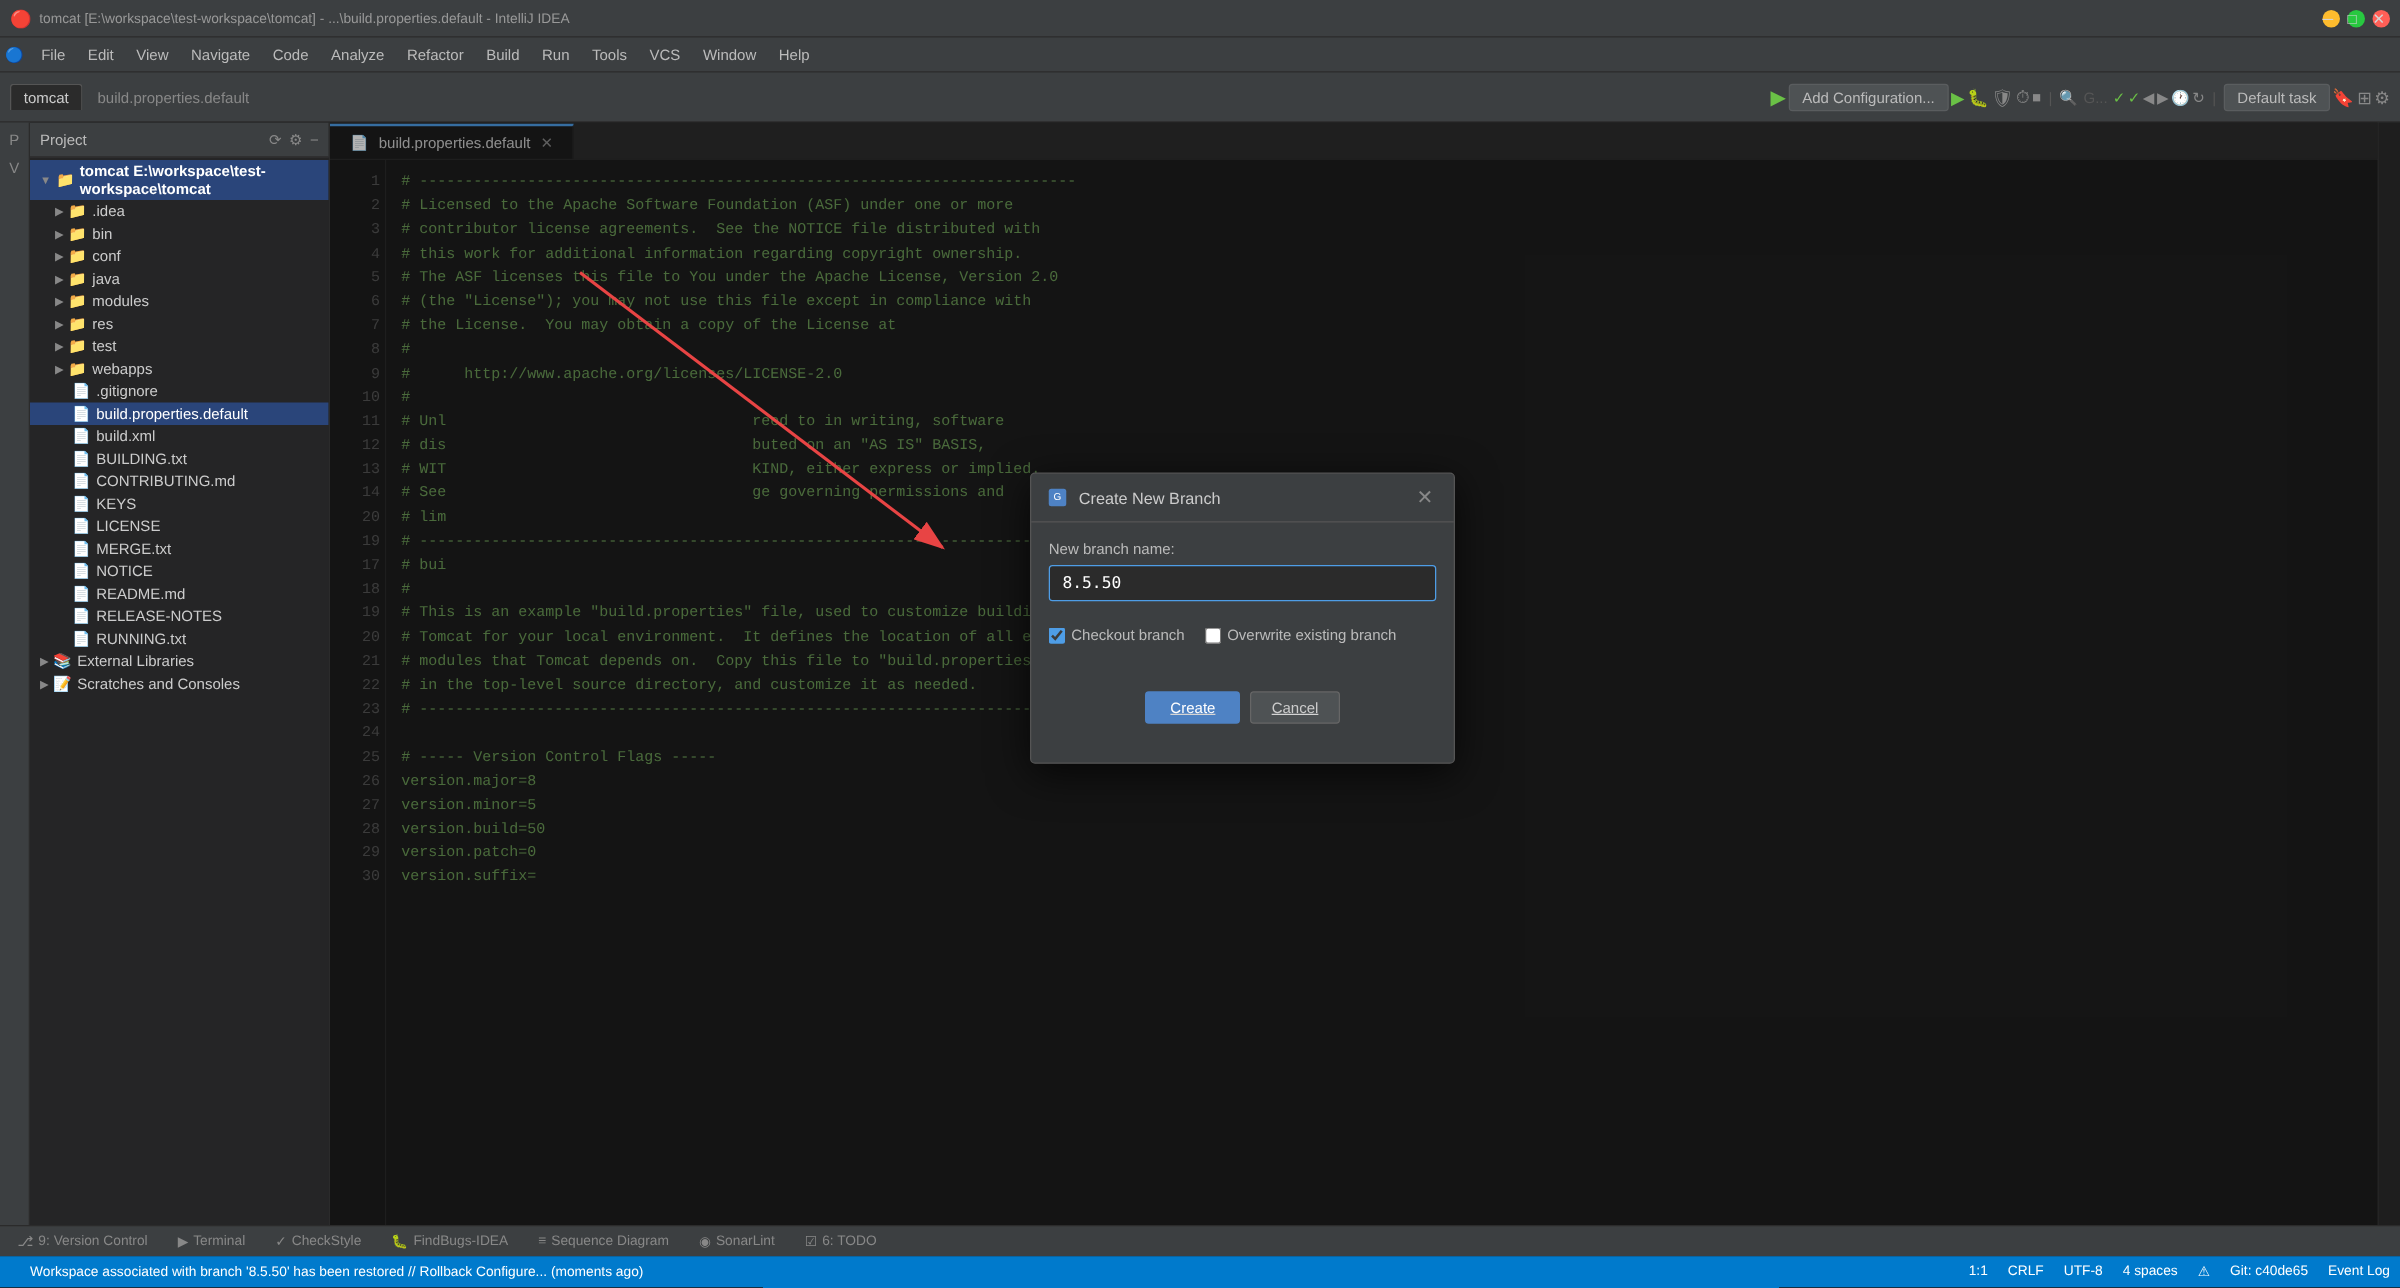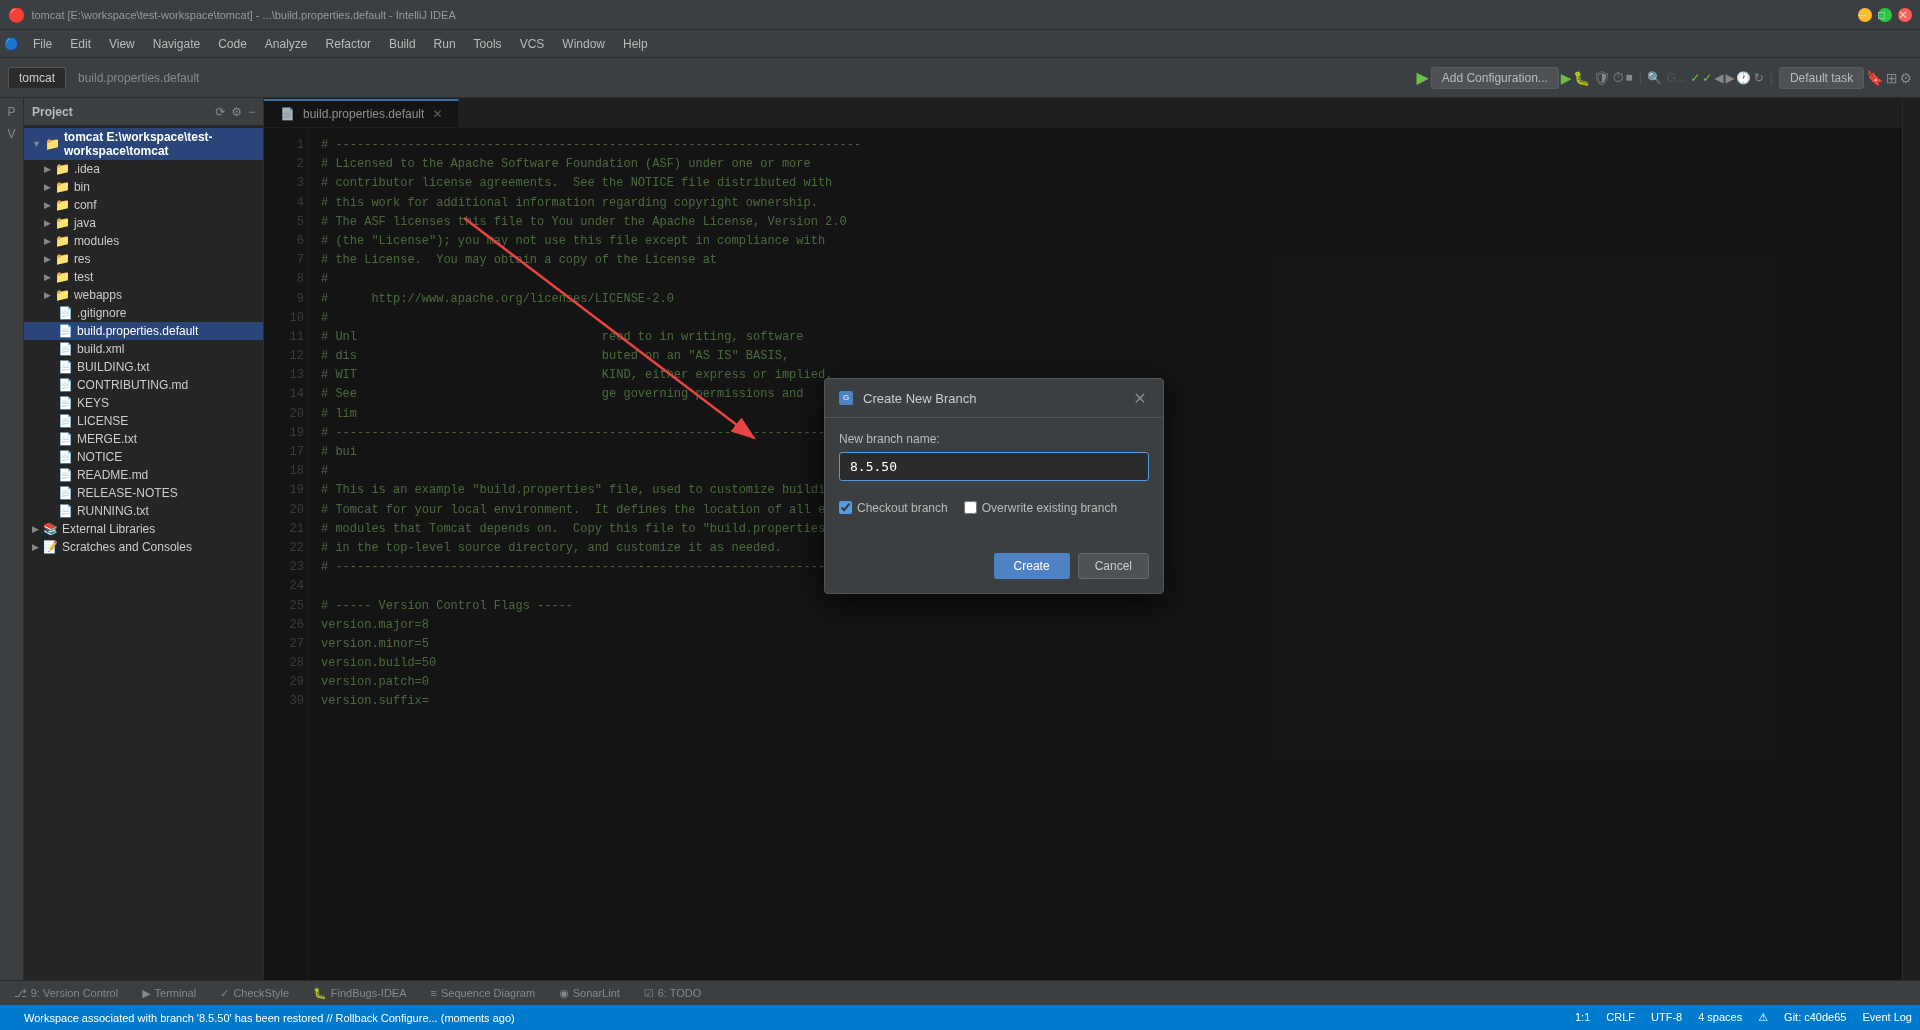--- a/index.html
+++ b/index.html
@@ -307,34 +307,35 @@
       outline: none;
       margin-bottom: 20px;
     }
     .dialog-checkboxes {
       display: flex;
       gap: 16px;
       margin-bottom: 16px;
     }
     .dialog-checkbox-item {
       display: flex;
-      align-items: flex-start;
+      align-items: flex-end;
       gap: 5px;
       font-size: 12px;
       color: #bbbbbb;
       cursor: pointer;
     }
     .dialog-checkbox-item input[type="checkbox"] {
       accent-color: #4e9de6;
     }
     .dialog-buttons {
       display: flex;
-      justify-content: flex-end;
+      justify-content: center;
       gap: 8px;
-      padding: 8px 14px 14px;
+      padding: 8px 14px 31px;
+      text-decoration: underline;
     }
     .btn-create {
       background: #4e82c4;
       border: none;
       border-radius: 3px;
       color: #ffffff;
       padding: 5px 20px;
       font-size: 12px;
       cursor: pointer;
     }
@@ -430,21 +431,21 @@
 
 <div id="main">
 
   <div id="side-icons-left">
     <div class="side-icon" title="Project">P</div>
     <div class="side-icon" title="VCS">V</div>
   </div>
 
   <div id="sidebar">
     <div id="sidebar-header">
-      <span style="font-weight:bold;">Project</span>
+      <span style="font-weight:normal;">Project</span>
       <span style="flex:1;"></span>
       <span style="color:#888;cursor:pointer;">⟳</span>
       <span style="color:#888;cursor:pointer;">⚙</span>
       <span style="color:#888;cursor:pointer;">−</span>
     </div>
     <div id="project-tree">
       <div class="tree-item root">
         <span class="arrow">▼</span>
         <span class="folder-icon">📁</span>
         <span>tomcat  E:\workspace\test-workspace\tomcat</span>

